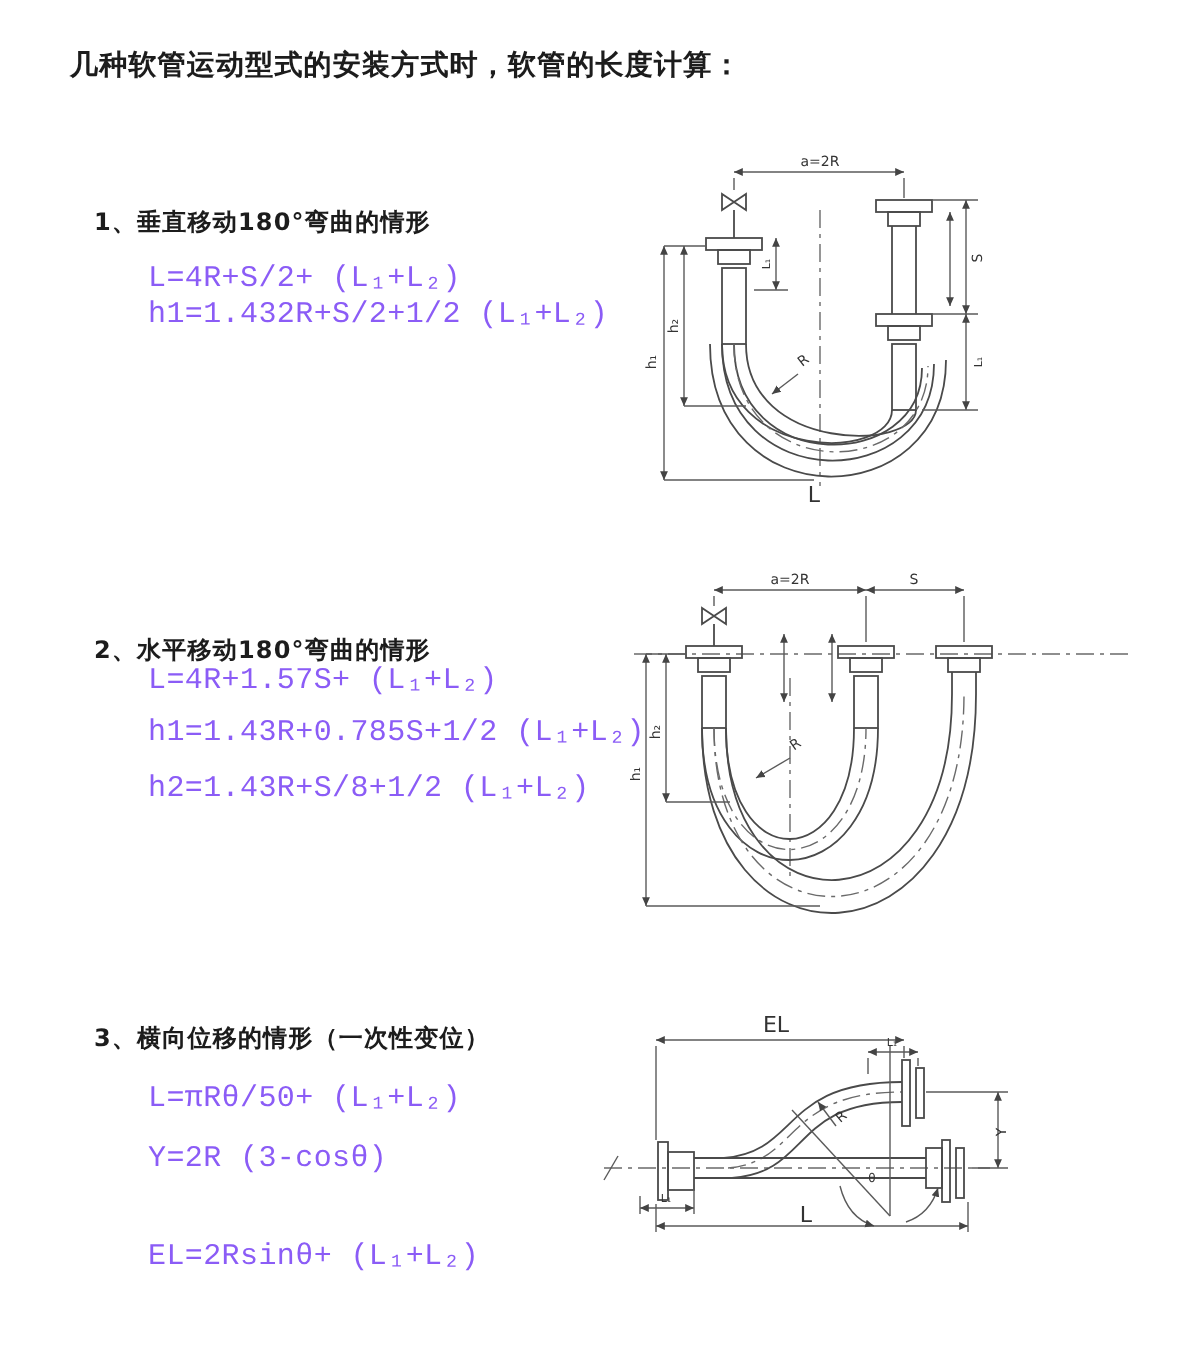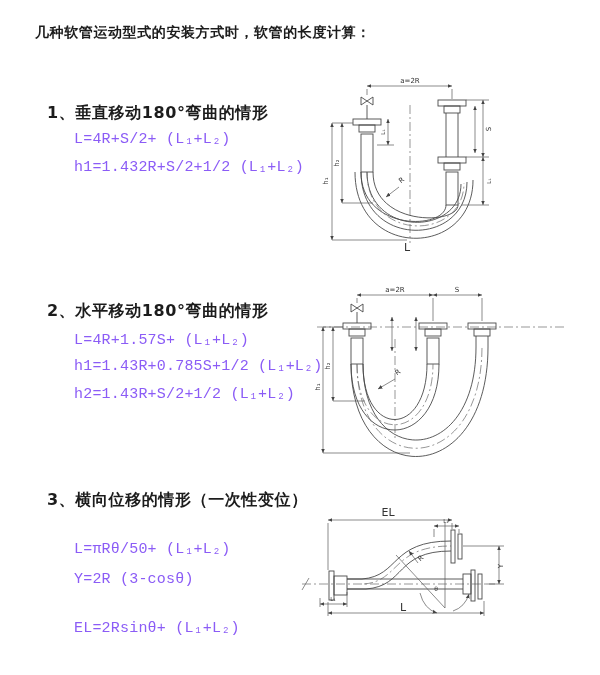--- a/index.html
+++ b/index.html
@@ -1,39 +1,39 @@
 <!DOCTYPE html>
 <html><head>
 <meta charset="utf-8">
 <style>
   html,body{margin:0;padding:0;background:#fff;}
   .page{position:relative;width:600px;height:675px;background:#ffffff;overflow:hidden;
         font-family:"DejaVu Sans","Liberation Sans",sans-serif;color:#1c1c1c;}
   .title{position:absolute;left:35px;top:24px;font-size:14px;font-weight:700;letter-spacing:.6px;}
-  .sec-head{position:absolute;left:47px;font-size:16px;font-weight:700;letter-spacing:.6px;}
+  .sec-head{position:absolute;left:47px;font-size:12px;font-weight:700;letter-spacing:.6px;}
   .formula{position:absolute;left:74px;font-size:15px;font-weight:400;color:#8b5cf6;letter-spacing:.2px;font-family:Liberation Mono, monospace;}
   .diag{position:absolute;}
   .diag .ln{stroke:#4a4a4a;stroke-width:.9;fill:none;}
   .diag .thin{stroke:#5a5a5a;stroke-width:.7;fill:none;}
   .diag .cl{stroke:#6a6a6a;stroke-width:.7;fill:none;stroke-dasharray:9 3 2 3;}
   .diag text{fill:#333;stroke:none;font-family:"DejaVu Sans",sans-serif;}
   .dimtxt{font-size:7px;}
   .dimtxt-sm{font-size:5.5px;}
   .biglbl{font-size:11px;}
 </style>
 </head>
 <body>
 
 <div class="page">
 
   <div class="title">几种软管运动型式的安装方式时，软管的长度计算：</div>
 
   <div class="sec-head" style="top:103px">1、垂直移动180°弯曲的情形</div>
   <div class="formula" style="top:131px">L=4R+S/2+ (L₁+L₂)</div>
-  <div class="formula" style="top:159px">h1=1.432R+S/2+1/2 (L₁+L₂)</div>
+  <div class="formula" style="top:149px">h1=1.432R+S/2+1/2 (L₁+L₂)</div>
 
   <svg class="diag" style="left:315px;top:75px" width="275" height="185" viewBox="0 0 275 185">
     <defs>
       <marker id="ah1" viewBox="0 0 10 10" refX="9" refY="5" markerWidth="7" markerHeight="7" orient="auto-start-reverse">
         <path d="M0,1 L9,5 L0,9 z" fill="#444"></path>
       </marker>
       <pattern id="hp1" width="5" height="5" patternUnits="userSpaceOnUse">
         <path d="M0,5 L5,0 M0,0 L5,5" stroke="#777" stroke-width="0.7" fill="none"></path>
       </pattern>
     </defs>
@@ -104,24 +104,24 @@
     <text class="dimtxt" x="95" y="8" text-anchor="middle">a=2R</text>
     <text class="dimtxt" x="13" y="106" text-anchor="middle" transform="rotate(-90 13 106)">h₁</text>
     <text class="dimtxt" x="24" y="88" text-anchor="middle" transform="rotate(-90 24 88)">h₂</text>
     <text class="dimtxt-sm" x="70" y="57" text-anchor="middle" transform="rotate(-90 70 57)">L₁</text>
     <text class="dimtxt" x="176" y="54" text-anchor="middle" transform="rotate(-90 176 54)">S</text>
     <text class="dimtxt-sm" x="176" y="106" text-anchor="middle" transform="rotate(-90 176 106)">L₁</text>
     <text class="dimtxt" x="88" y="107" text-anchor="middle" transform="rotate(-38 88 107)">R</text>
     <text class="biglbl" x="92" y="176" text-anchor="middle">L</text>
   </svg>
 
-  <div class="sec-head" style="top:301px">2、水平移动180°弯曲的情形</div>
+  <div class="sec-head" style="top:317px">2、水平移动180°弯曲的情形</div>
   <div class="formula" style="top:332px">L=4R+1.57S+ (L₁+L₂)</div>
   <div class="formula" style="top:358px">h1=1.43R+0.785S+1/2 (L₁+L₂)</div>
-  <div class="formula" style="top:386px">h2=1.43R+S/2+1/2 (L₁+L₂)</div>
+  <div class="formula" style="top:386px">h2=1.43R+S/8+1/2 (L₁+L₂)</div>
 
   <svg class="diag" style="left:315px;top:283px" width="275" height="175" viewBox="0 0 275 175">
     <defs>
       <marker id="ah2" viewBox="0 0 10 10" refX="9" refY="5" markerWidth="7" markerHeight="7" orient="auto-start-reverse">
         <path d="M0,1 L9,5 L0,9 z" fill="#444"></path>
       </marker>
       <pattern id="hp2" width="5" height="5" patternUnits="userSpaceOnUse">
         <path d="M0,5 L5,0 M0,0 L5,5" stroke="#777" stroke-width="0.7" fill="none"></path>
       </pattern>
     </defs>
@@ -187,21 +187,21 @@
       <line class="thin" x1="80" y1="96" x2="63" y2="106" marker-end="url(#ah2)"></line>
     </g>
 
     <text class="dimtxt" x="80" y="9" text-anchor="middle">a=2R</text>
     <text class="dimtxt" x="142" y="9" text-anchor="middle">S</text>
     <text class="dimtxt" x="5" y="104" text-anchor="middle" transform="rotate(-90 5 104)">h₁</text>
     <text class="dimtxt" x="15" y="83" text-anchor="middle" transform="rotate(-90 15 83)">h₂</text>
     <text class="dimtxt" x="84" y="91" text-anchor="middle" transform="rotate(-35 84 91)">R</text>
   </svg>
 
-  <div class="sec-head" style="top:490px">3、横向位移的情形（一次性变位）</div>
+  <div class="sec-head" style="top:511px">3、横向位移的情形（一次性变位）</div>
   <div class="formula" style="top:541px">L=πRθ/50+ (L₁+L₂)</div>
   <div class="formula" style="top:571px">Y=2R (3-cosθ)</div>
   <div class="formula" style="top:620px">EL=2Rsinθ+ (L₁+L₂)</div>
 
   <svg class="diag" style="left:300px;top:500px" width="295" height="150" viewBox="0 0 295 150">
     <defs>
       <marker id="ah3" viewBox="0 0 10 10" refX="9" refY="5" markerWidth="7" markerHeight="7" orient="auto-start-reverse">
         <path d="M0,1 L9,5 L0,9 z" fill="#444"></path>
       </marker>
     </defs>

